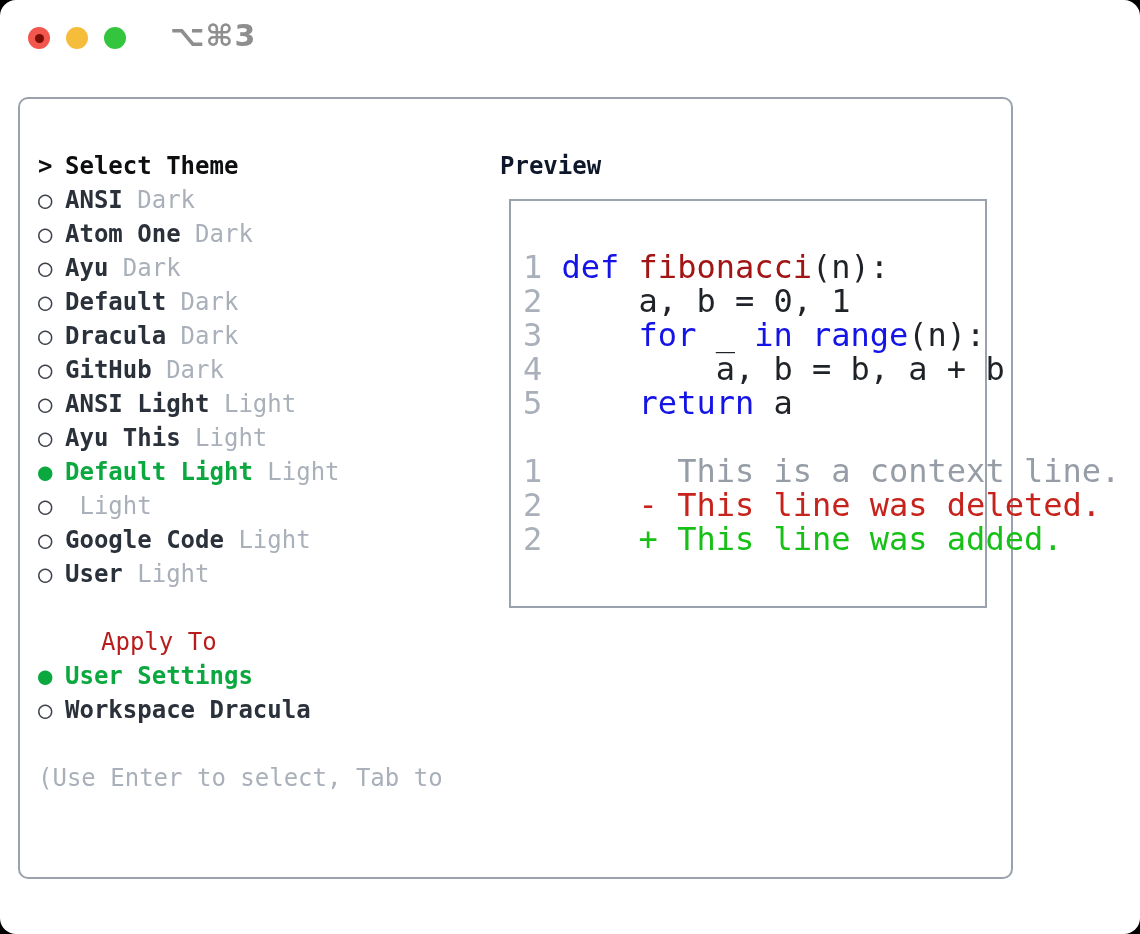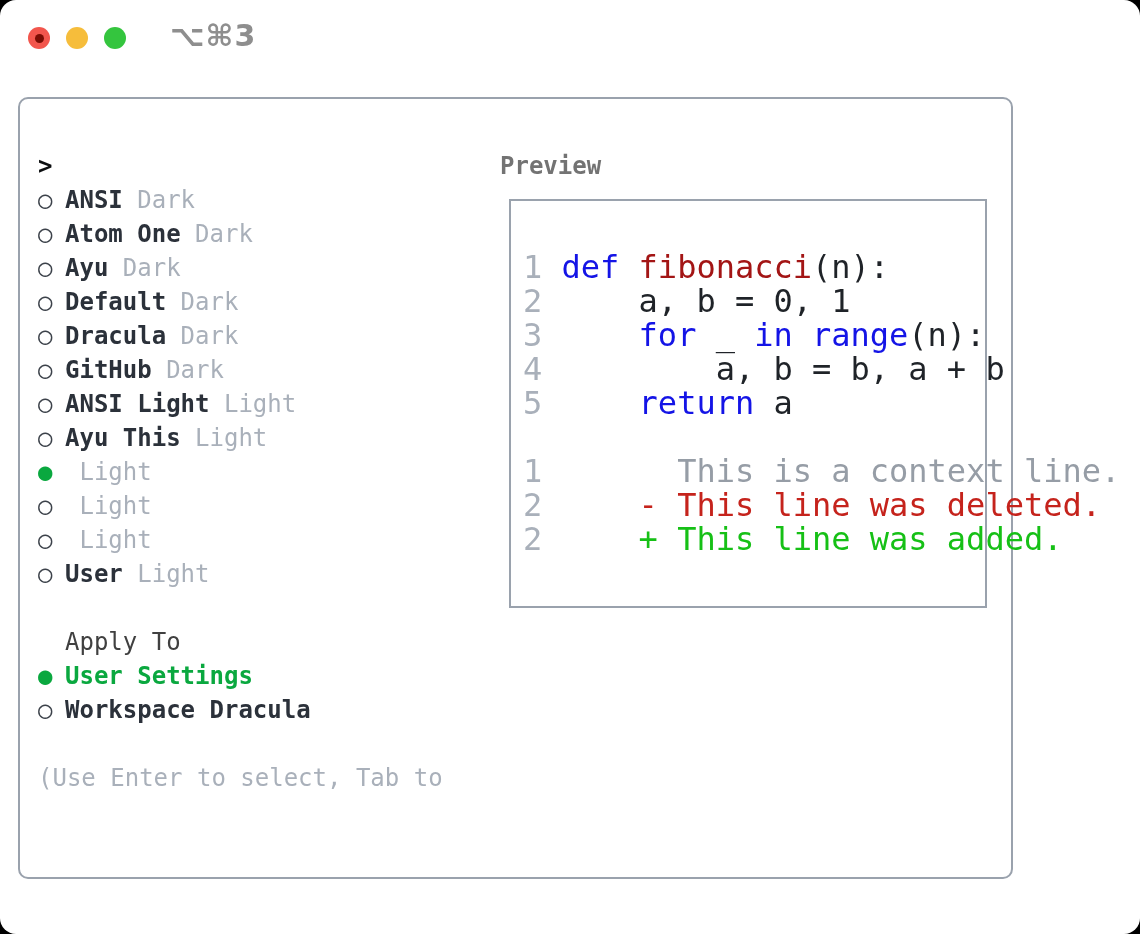--- a/index.html
+++ b/index.html
@@ -27,26 +27,26 @@
   
   .leftcol{position:absolute;left:38px;top:149px;font-size:24px;color:var(--text);}
   .row{height:34px;display:flex;align-items:center;white-space:pre;}
   .marker{width:27px;flex:none;}
   .marker.circle{color:var(--circle);}
   .marker.selected{color:var(--selected);}
   .caret,.header-label{font-weight:bold;color:#0c0e10;}
   .opt-name{color:var(--text);font-weight:bold;}
   .opt-name.sel{color:var(--selected);}
   .opt-variant{color:var(--muted);}
-  .section-label{color:#404040;}
+  .section-label{color:#b91c1c;margin-left:36px;}
   .hint{height:34px;line-height:34px;color:var(--muted);white-space:pre;}
   
   .preview-title{
     position:absolute;left:500px;top:149px;height:34px;line-height:34px;
-    font-size:24px;font-weight:bold;color:#737373;
+    font-size:24px;font-weight:bold;color:#0f172a;
   }
   .preview-box{
     position:absolute;left:509px;top:199px;width:478px;height:409px;
     border:2px solid var(--border);box-sizing:border-box;background:#fff;
   }
   .code{position:absolute;left:523px;top:250px;font-size:32px;line-height:34px;white-space:pre;}
   .pline{height:34px;}
 </style>
 </head>
 <body>
@@ -60,34 +60,35 @@
     <span class="traffic yellow"></span>
     <span class="traffic green"></span>
     <span class="shortcut">⌥⌘3</span>
   </div>
 
   <div class="panel"></div>
 
   <div class="leftcol">
     <div class="row">
       <span class="marker caret">&gt;</span>
+      <span class="header-label">Select Theme</span>
     </div>
 
     <div id="theme-list">
         <div class="row"><span class="marker circle">○</span><span class="opt-name">ANSI</span><span class="opt-variant"> Dark</span></div>
         <div class="row"><span class="marker circle">○</span><span class="opt-name">Atom One</span><span class="opt-variant"> Dark</span></div>
         <div class="row"><span class="marker circle">○</span><span class="opt-name">Ayu</span><span class="opt-variant"> Dark</span></div>
         <div class="row"><span class="marker circle">○</span><span class="opt-name">Default</span><span class="opt-variant"> Dark</span></div>
         <div class="row"><span class="marker circle">○</span><span class="opt-name">Dracula</span><span class="opt-variant"> Dark</span></div>
         <div class="row"><span class="marker circle">○</span><span class="opt-name">GitHub</span><span class="opt-variant"> Dark</span></div>
         <div class="row"><span class="marker circle">○</span><span class="opt-name">ANSI Light</span><span class="opt-variant"> Light</span></div>
         <div class="row"><span class="marker circle">○</span><span class="opt-name">Ayu This</span><span class="opt-variant"> Light</span></div>
-        <div class="row"><span class="marker circle selected">●</span><span class="opt-variant"> Light</span></div>
+        <div class="row"><span class="marker circle selected">●</span><span class="opt-name sel">Default Light</span><span class="opt-variant"> Light</span></div>
         <div class="row"><span class="marker circle">○</span><span class="opt-variant"> Light</span></div>
-        <div class="row"><span class="marker circle">○</span><span class="opt-variant"> Light</span></div>
+        <div class="row"><span class="marker circle">○</span><span class="opt-name">Google Code</span><span class="opt-variant"> Light</span></div>
         <div class="row"><span class="marker circle">○</span><span class="opt-name">User</span><span class="opt-variant"> Light</span></div>
       </div>
 
     <div class="row"></div>
 
     <div class="row">
       <span class="marker"></span>
       <span class="section-label">Apply To</span>
     </div>
 

